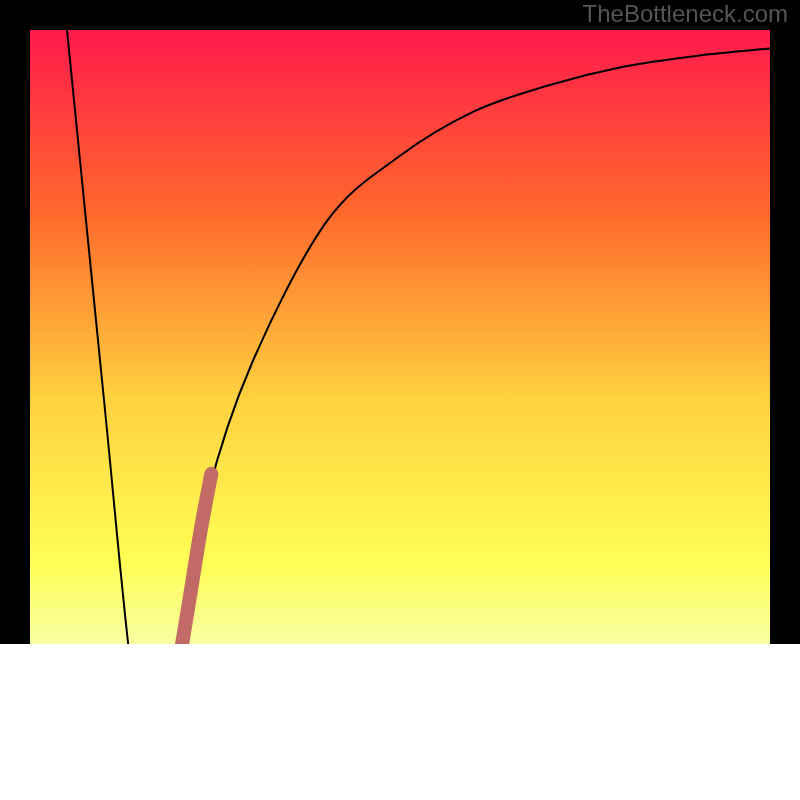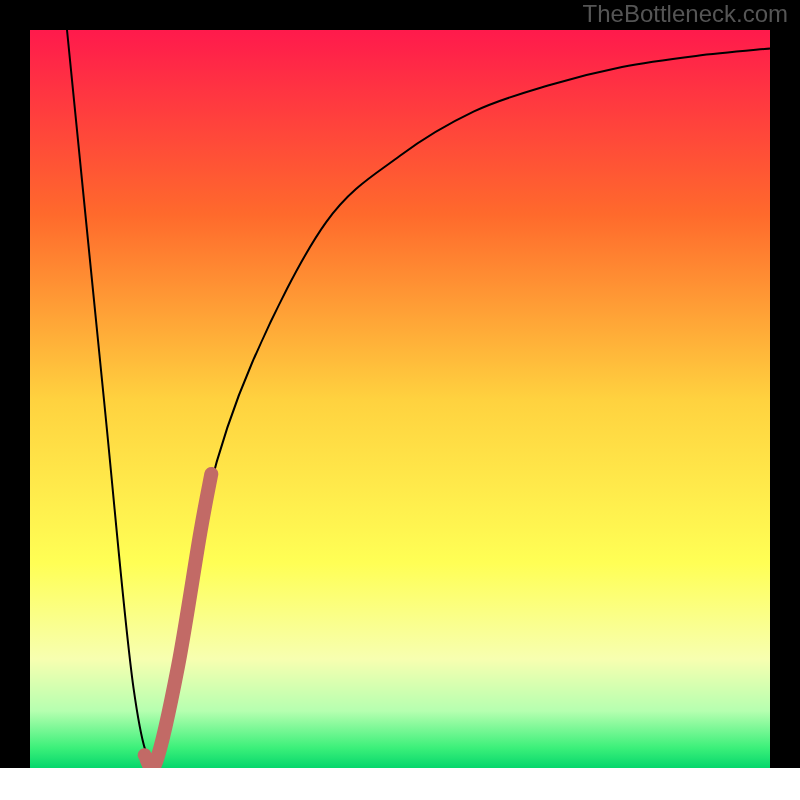--- a/index.html
+++ b/index.html
@@ -1,16 +1,16 @@
 <!DOCTYPE html>
 <html><head>
   <meta charset="utf-8">
   <style>
     body{margin:0;padding:0;background:#fff}
-    .wrap{width:800px;height:768px;position:relative}
+    .wrap{width:800px;height:644px;position:relative}
     svg{display:block}
   </style>
 </head>
 <body>
 
 <div class="wrap">
   <svg id="chart-svg" viewBox="0 0 800 800">
       <defs>
         <linearGradient id="bg-grad" x1="0" y1="0" x2="0" y2="1">
           <stop offset="0%" stop-color="#ff1a4c"></stop>

